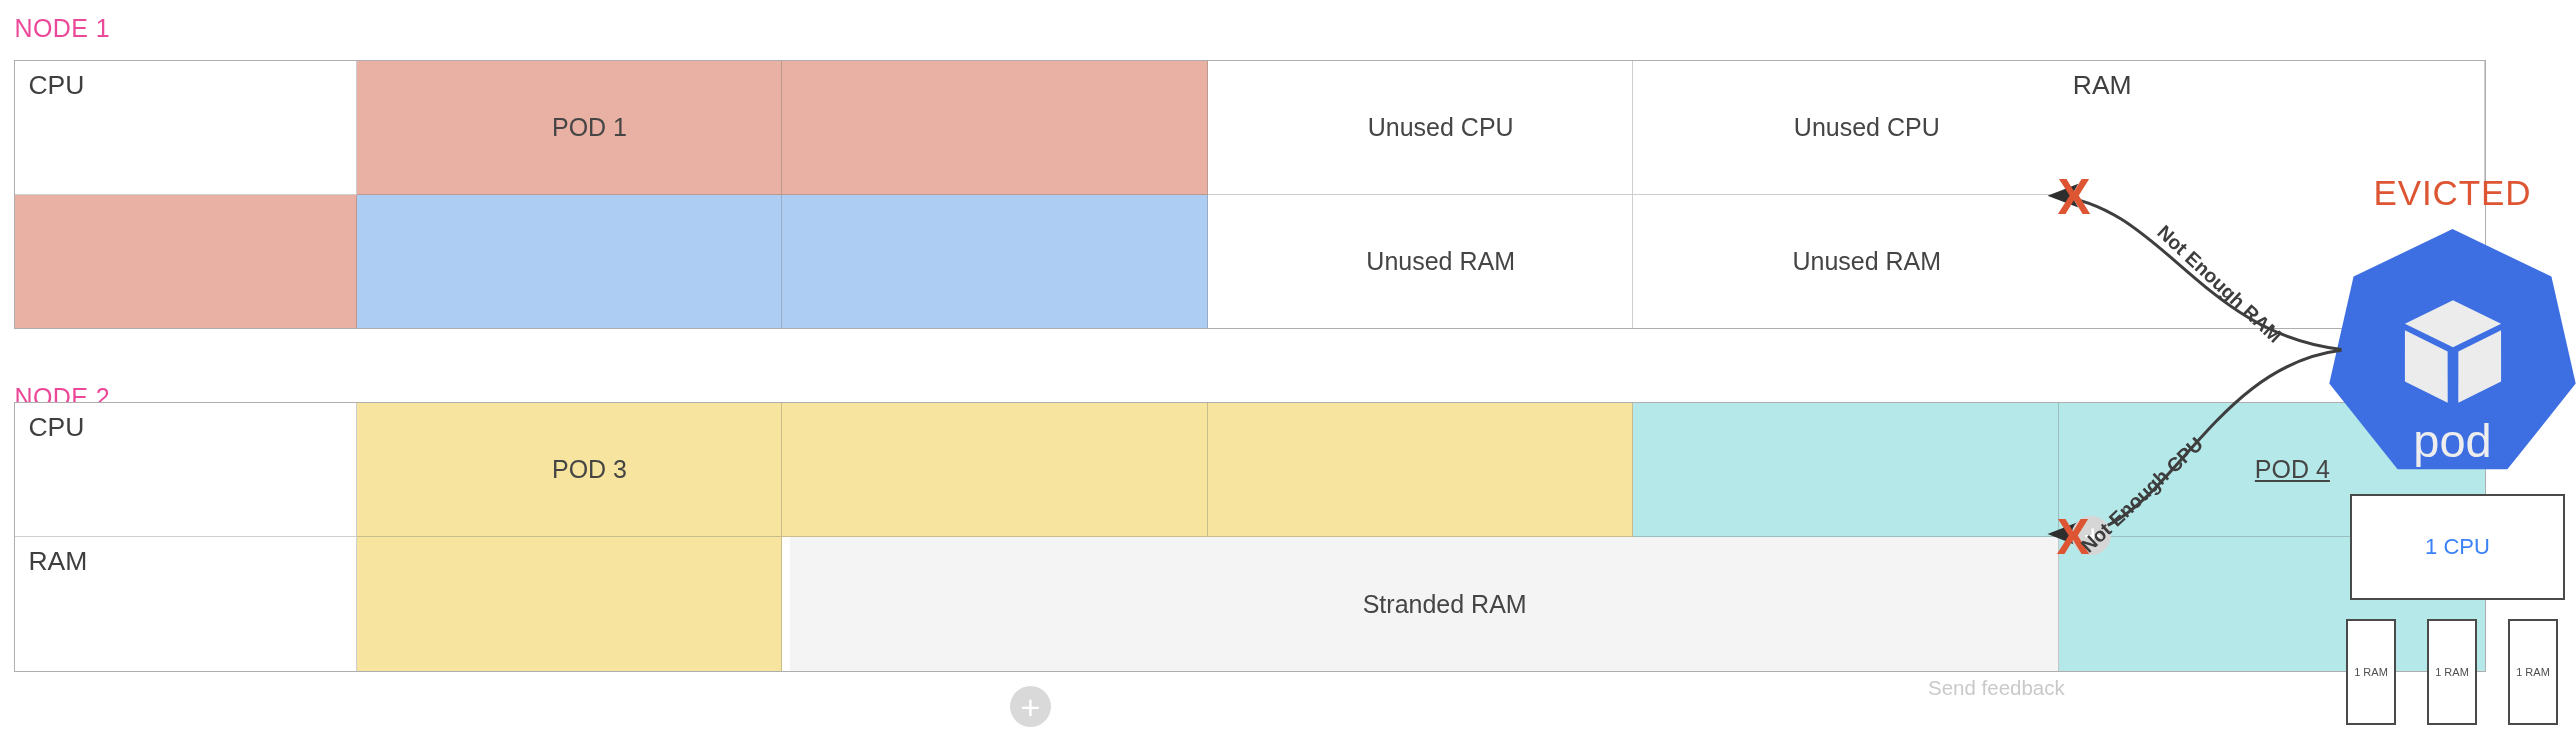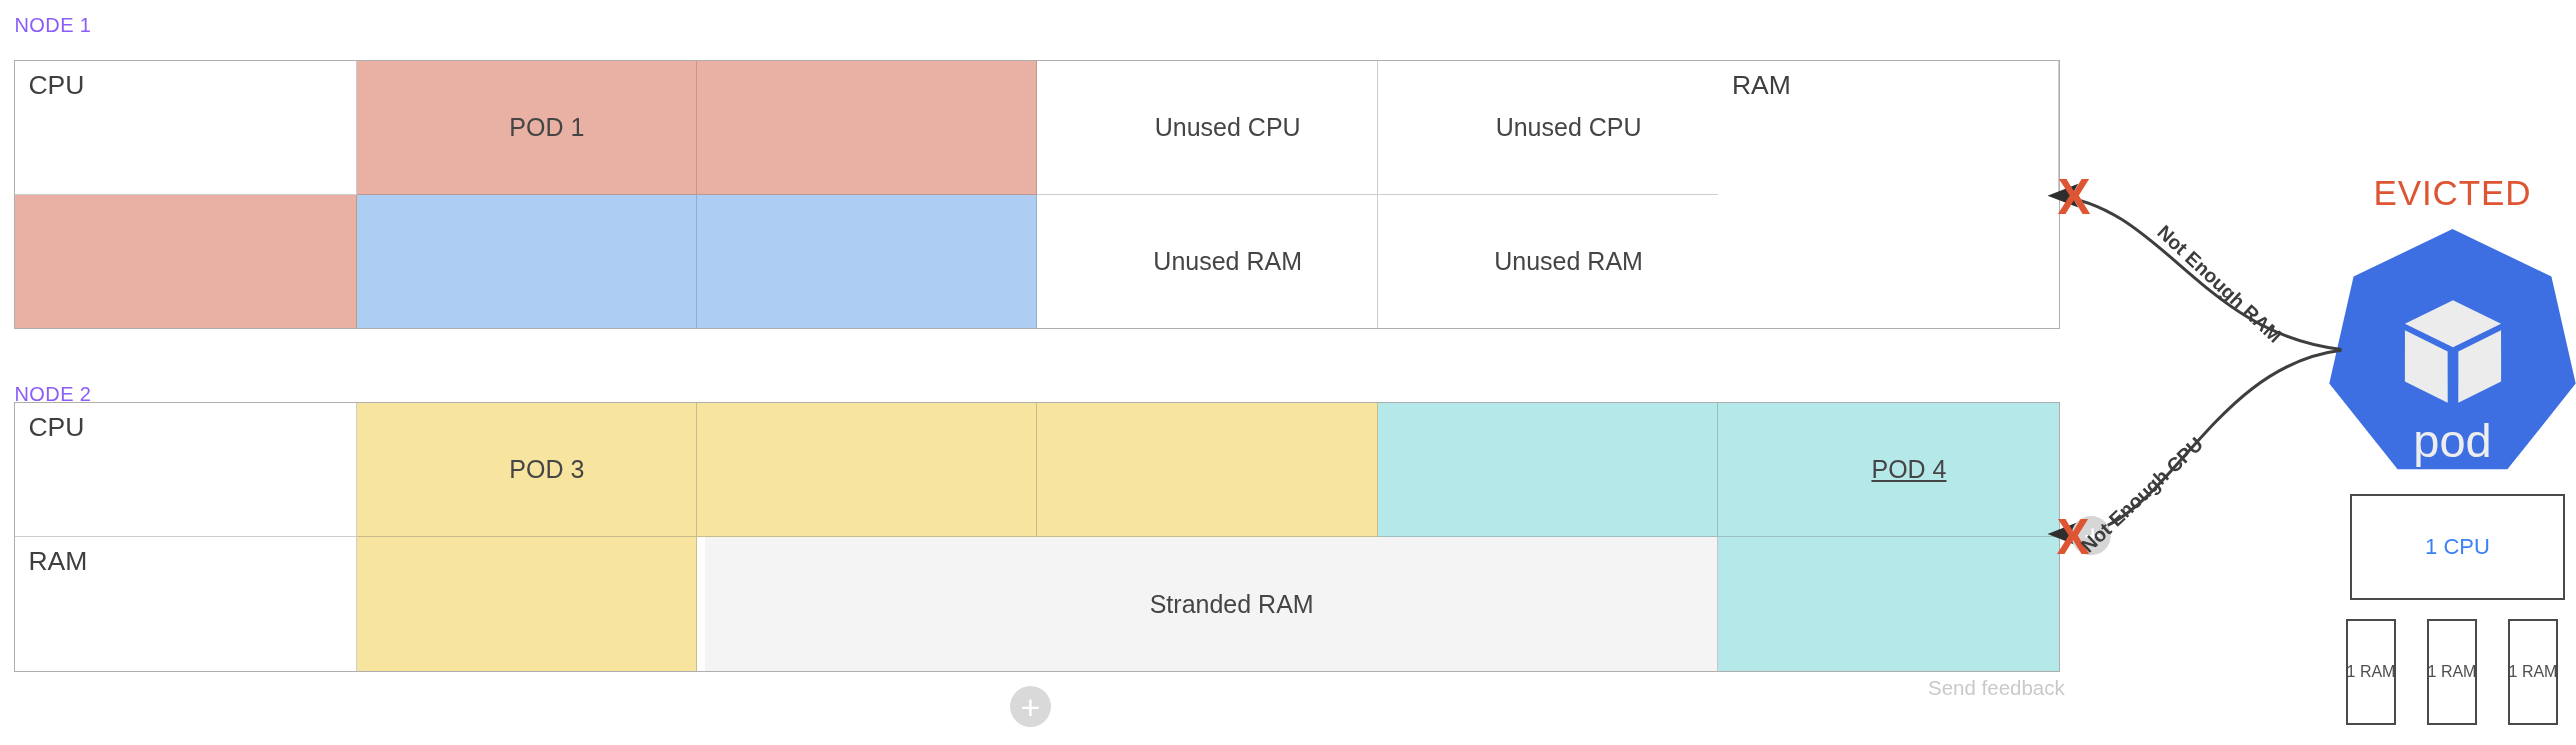--- a/index.html
+++ b/index.html
@@ -3,27 +3,27 @@
 <meta charset="utf-8">
 <style>
   html,body { margin:0; padding:0; background:#ffffff; }
   .canvas {
     position:relative; width:2576px; height:745px; overflow:hidden;
     background:#ffffff; font-family:"Liberation Sans", sans-serif;
   }
 
   
   .node-label {
-    position:absolute; left:14.5px; font-size:20px; color:#8b5cf6; letter-spacing:0.4px;
+    position:absolute; left:14.5px; font-size:25px; color:#ec4899; letter-spacing:0.4px;
   }
   .node-label.n1 { top:13.7px; }
   .node-label.n2 { top:363px;margin-top:20px; }
 
   .node-grid {
-    position:absolute; left:13.7px; width:2046px;
+    position:absolute; left:13.7px; width:2472px;
     display:grid;
     grid-template-columns:342px repeat(5, 1fr);
     grid-template-rows:1fr 1fr;
     border:1.7px solid #aeaeae; background:#fff; box-sizing:border-box;
   }
   .node-grid.n1 { top:60px;  height:269px; }
   .node-grid.n2 { top:402px; height:270px; }
 
   .cell {
     display:flex; align-items:center; justify-content:center;
@@ -61,21 +61,21 @@
   .cpu-box {
     position:absolute; left:2350px; top:494px; width:215px; height:106px;
     border:2.6px solid #4a4a4a; background:#fff; box-sizing:border-box;
     display:flex; align-items:center; justify-content:center;
     font-size:22px; color:#3b82f6; white-space:nowrap;
   }
   .ram-box {
     position:absolute; top:619px; width:50px; height:106px;
     border:2.6px solid #4a4a4a; background:#fff; box-sizing:border-box;
     display:flex; align-items:center; justify-content:center;
-    font-size:16px; color:#4f4f4f; white-space:nowrap;
+    font-size:11px; color:#4f4f4f; white-space:nowrap;
   }
   .ram-1 { left:2346px; } .ram-2 { left:2427px; } .ram-3 { left:2508px; }
 
   
   .feedback {
     position:absolute; left:1928px; top:676px;
     font-size:20.5px; color:#c9c9c9; cursor:pointer;
   }
   .plus-button {
     position:absolute; left:1010px; top:686px; width:41px; height:41px;

